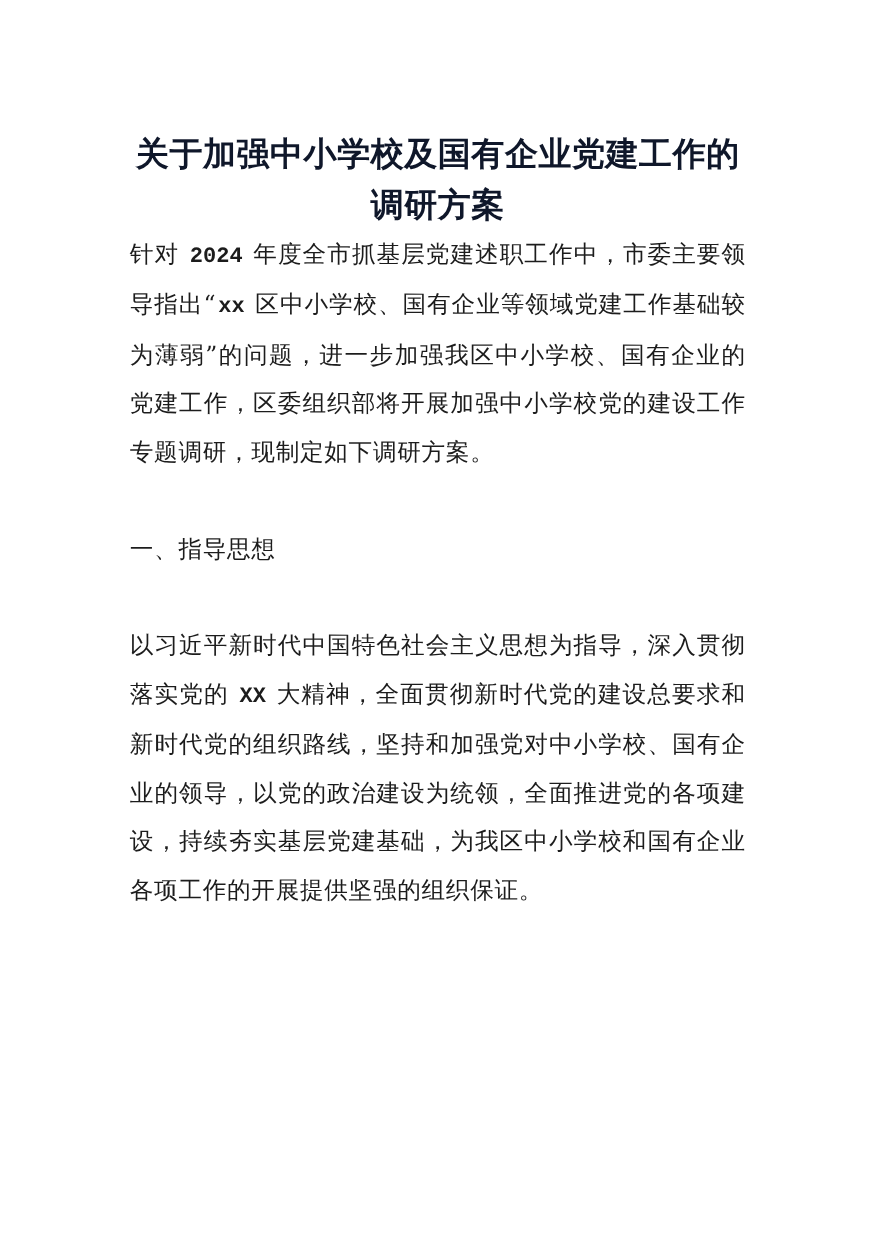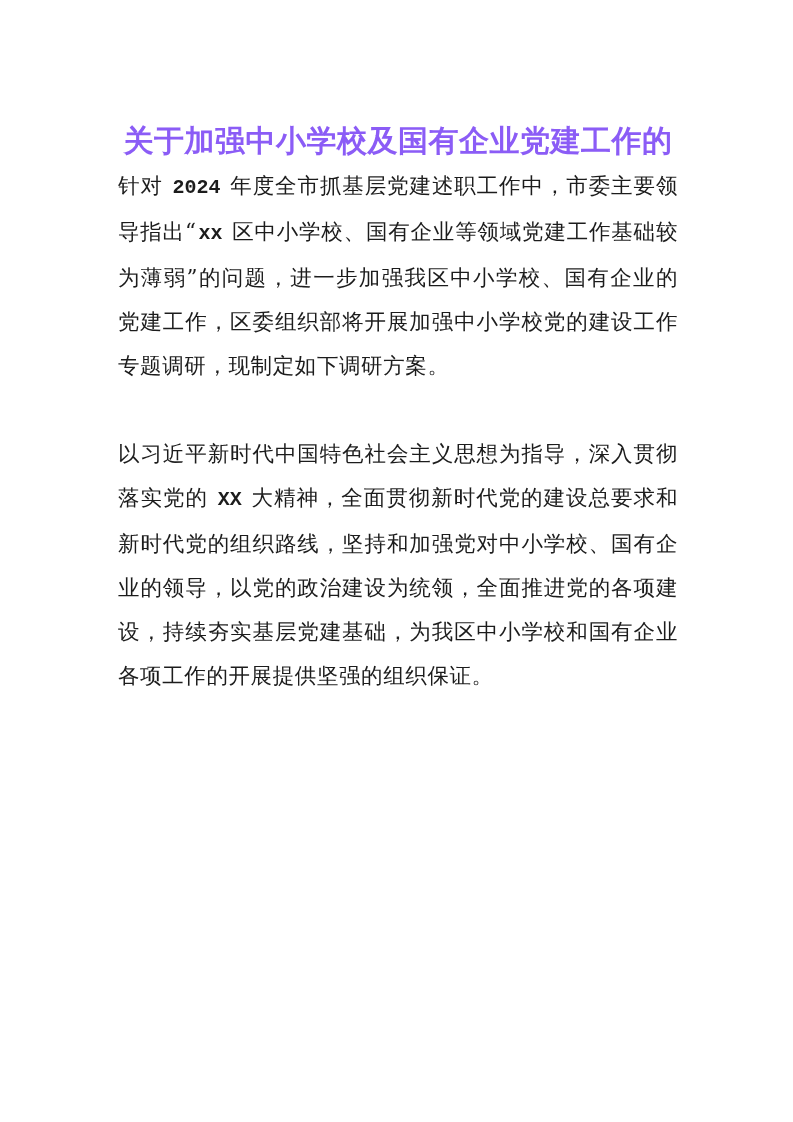--- a/index.html
+++ b/index.html
@@ -34,21 +34,21 @@
   }
 
   .doc-title {
     margin: 0;
     padding-top: 118px;
     text-align: center;
     font-weight: 700;
     font-size: 30px;
     line-height: 46px;
     letter-spacing: 0.5px;
-    color: #8b5cf6;
+    color: #0f172a;
     font-family: "DejaVu Serif", "Liberation Serif", serif;
   }
   .doc-title .title-line {
     display: block;
   }
 
   .body-block {
     font-size: 21.5px;
     line-height: 44px;
     text-align: justify;
@@ -90,26 +90,28 @@
   }
 </style>
 </head>
 <body>
 
 <div class="page">
   <div class="content">
 
     <h1 class="doc-title">
       <span class="title-line">关于加强中小学校及国有企业党建工作的</span>
+      <span class="title-line">调研方案</span>
     </h1>
 
     <div class="body-block">
 
       <p class="para first-para"><span>针对 </span><span class="latin">2024</span><span> 年度全市抓基层党建述职工作中，市委主要领导指出“</span><span class="latin">xx</span><span> 区中小学校、国有企业等领域党建工作基础较为薄弱”的问题，进一步加强我区中小学校、国有企业的党建工作，区委组织部将开展加强中小学校党的建设工作专题调研，现制定如下调研方案。</span></p>
 
+      <h2 class="section-heading">一、指导思想</h2>
 
       <p class="para"><span>以习近平新时代中国特色社会主义思想为指导，深入贯彻落实党的 </span><span class="latin">XX</span><span> 大精神，全面贯彻新时代党的建设总要求和新时代党的组织路线，坚持和加强党对中小学校、国有企业的领导，以党的政治建设为统领，全面推进党的各项建设，持续夯实基层党建基础，为我区中小学校和国有企业各项工作的开展提供坚强的组织保证。</span></p>
 
 
 
     </div>
   </div>
 </div>
 
 </body></html>

